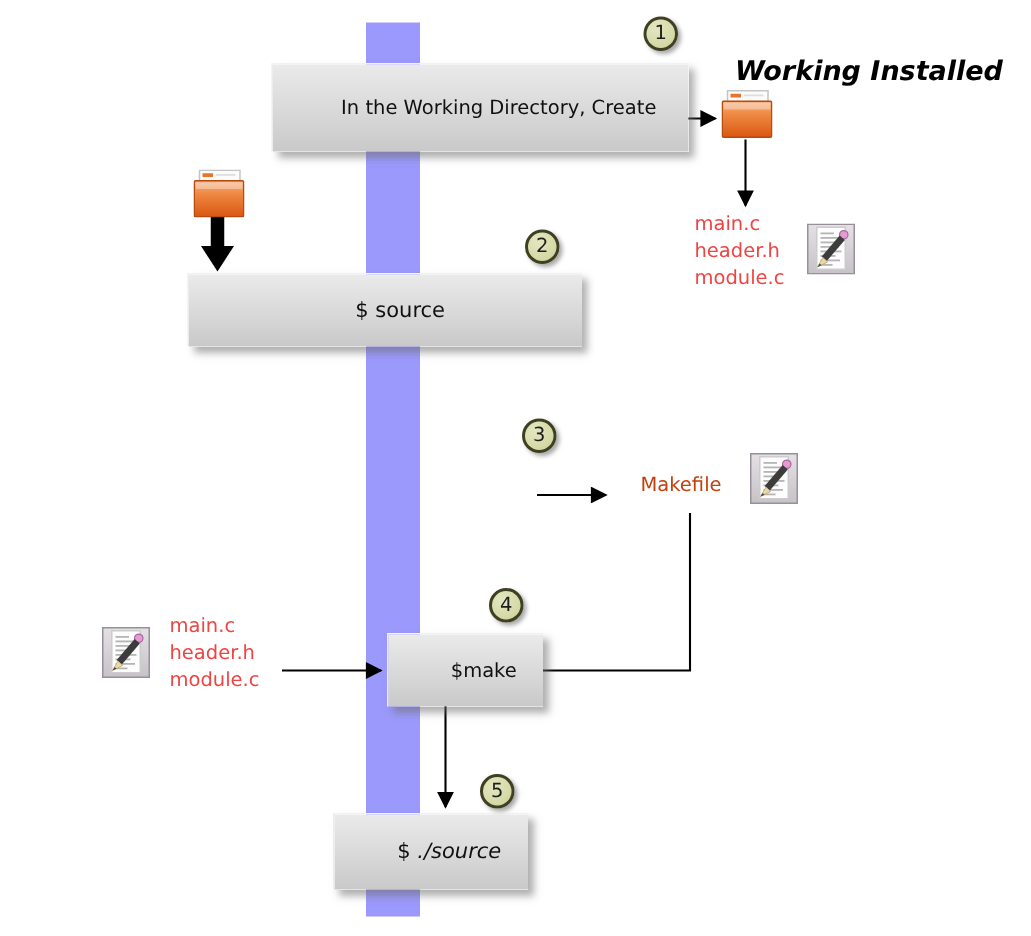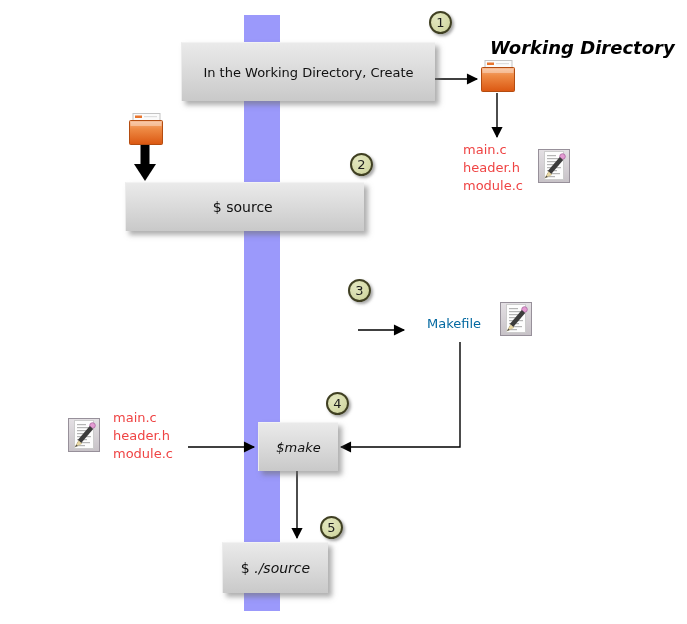--- a/index.html
+++ b/index.html
@@ -8,32 +8,32 @@
     font-family:"DejaVu Sans","Liberation Sans",sans-serif;color:#111;overflow:hidden;
   }
   .band{position:absolute;left:244px;top:15px;width:36px;height:596px;background:#9b99fb;z-index:1;}
   svg.arrows{position:absolute;left:0;top:0;width:687px;height:624px;z-index:2;}
   .stepbox{
     position:absolute;z-index:3;
     background:linear-gradient(180deg,#eaeaea 0%,#dadada 50%,#c9c9c9 100%);
     border-top:1px solid #f2f2f2;border-left:1px solid #ececec;
     box-shadow:4px 4px 5px rgba(110,110,110,0.55);
     display:flex;flex-direction:column;align-items:center;justify-content:center;
-    text-align:center;font-size:13px;line-height:19px;color:#101010;
+    text-align:center;font-size:13px;line-height:19px;color:#101010;padding-left:24px;
   }
   .stepnum{
     position:absolute;z-index:4;width:19px;height:19px;border-radius:50%;
     background:radial-gradient(circle at 35% 30%,#e3e7c0 0%,#d6dba9 60%,#c8cd97 100%);
     border:2px solid #3f3f22;box-shadow:2px 2px 3px rgba(110,110,110,0.6);
     display:flex;align-items:center;justify-content:center;
     font-size:13px;color:#1d1d1d;
   }
   .title{position:absolute;z-index:3;font-weight:bold;font-style:italic;font-size:18px;color:#000;white-space:nowrap;}
   .filelist{position:absolute;z-index:3;font-size:13px;line-height:18px;color:#ef4444;}
-  .plainlabel{position:absolute;z-index:3;font-size:13px;color:#0369a1;white-space:nowrap;}
+  .plainlabel{position:absolute;z-index:3;font-size:13px;color:#c2410c;white-space:nowrap;}
   .icon{position:absolute;z-index:3;}
   .it{font-style:italic;}
   .pre{white-space:pre;}
   .cmd{font-size:14px;}
 </style>
 </head>
 <body>
 
 <div class="canvas">
 
@@ -116,30 +116,30 @@
 
   <div class="stepbox" style="left:181px;top:42px;width:253px;height:58px;">
     <div>In the Working Directory, Create</div>
   </div>
 
   <div class="stepbox cmd" style="left:125px;top:182px;width:238px;height:48px;flex-direction:row;">
     <span class="pre">$ source </span>
   </div>
 
 
-  <div class="stepbox" style="left:258px;top:422px;width:79px;height:48px;font-style:italic;">
+  <div class="stepbox" style="left:258px;top:422px;width:79px;height:48px;">
     <span>$make</span>
   </div>
 
   <div class="stepbox cmd" style="left:222px;top:542px;width:105px;height:50px;flex-direction:row;">
     <span class="pre">$ </span>
       <span class="it">./source</span>
   </div>
 
-  <div class="title" style="left:490px;top:37px;">Working Directory</div>
+  <div class="title" style="left:490px;top:37px;">Working Installed</div>
 
   <svg class="icon" style="left:481px;top:60px;" width="34" height="32" viewBox="0 0 34 32">
       <use href="#folderSym"></use>
     </svg>
   <svg class="icon" style="left:129px;top:113px;" width="34" height="32" viewBox="0 0 34 32">
       <use href="#folderSym"></use>
     </svg>
 
   <div class="filelist" style="left:463px;top:141px;">
     <div>main.c</div>

